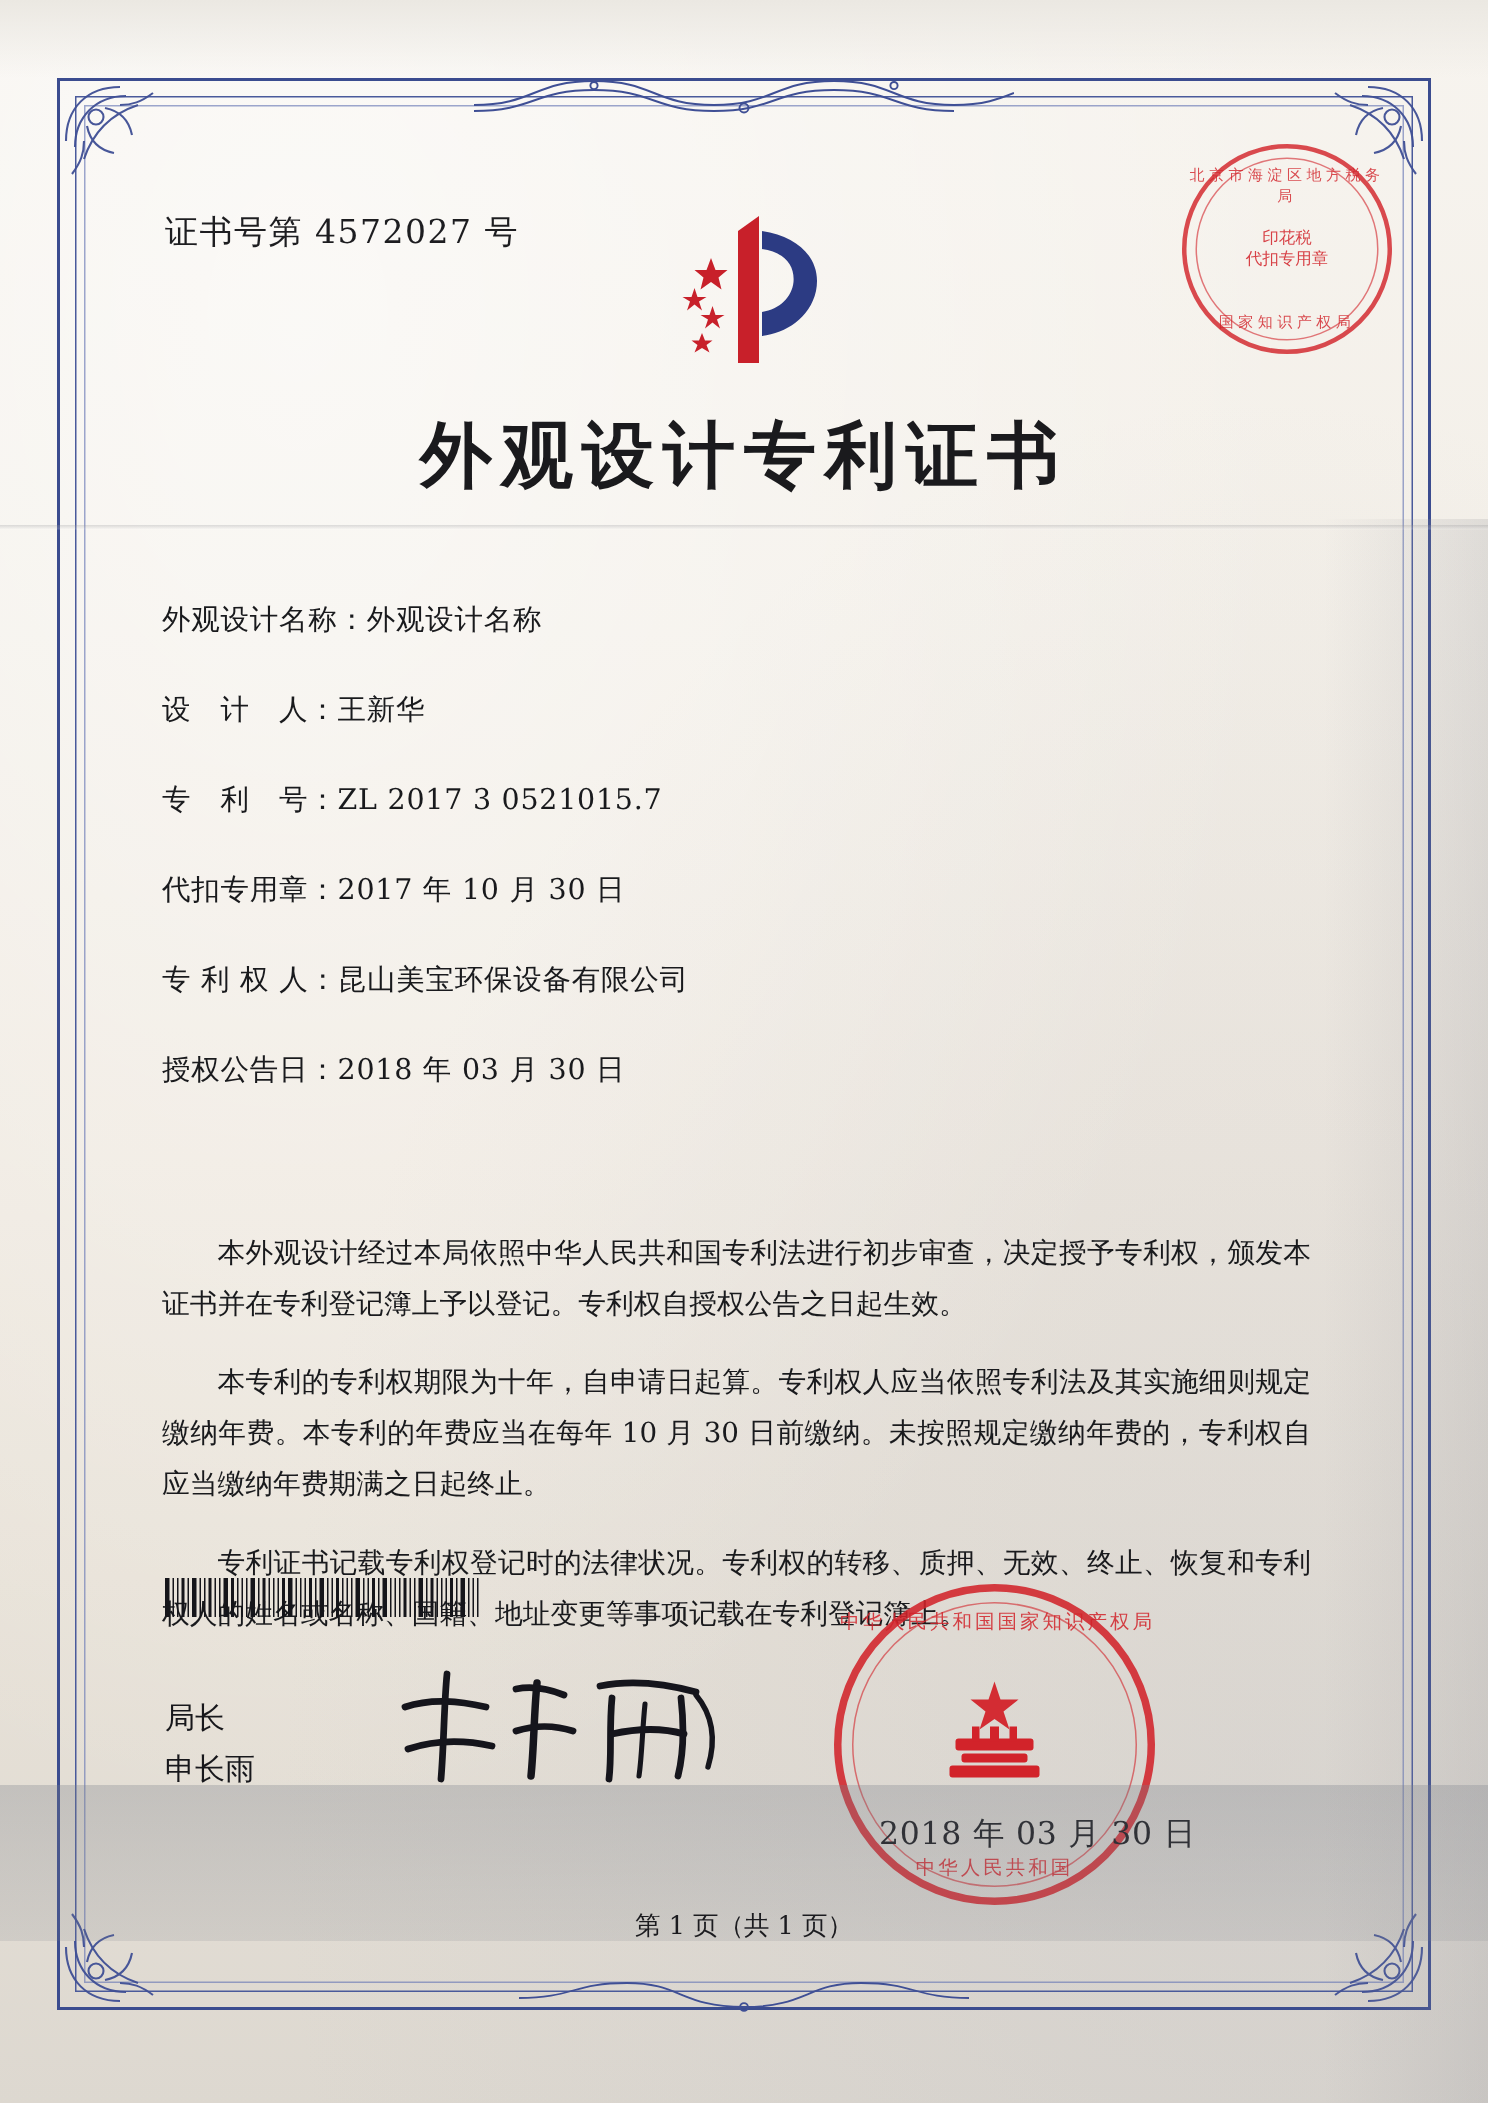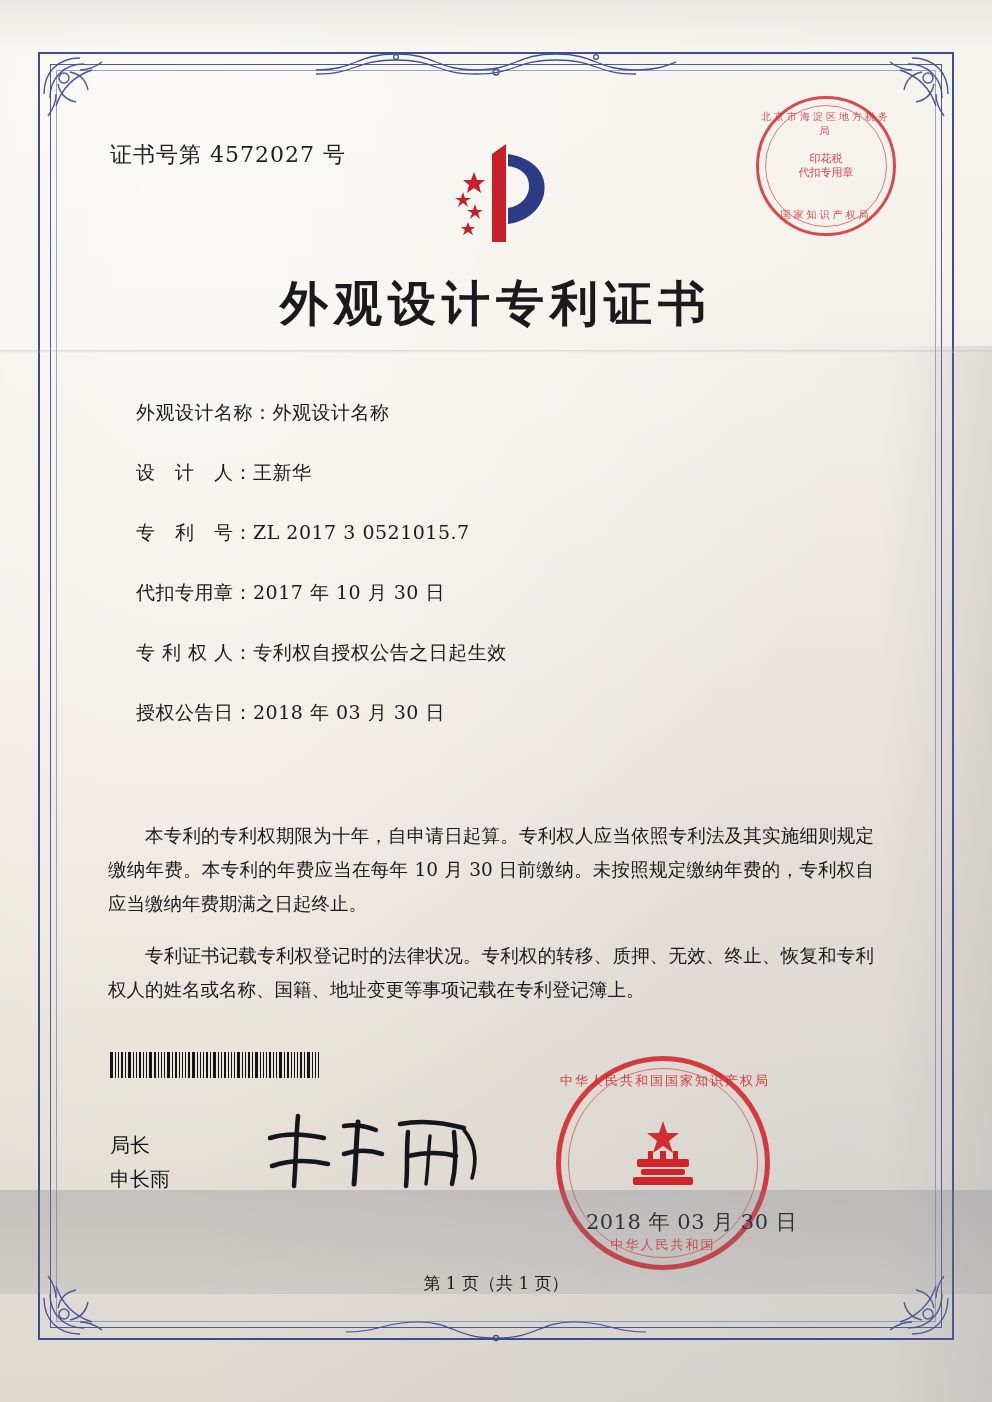--- a/index.html
+++ b/index.html
@@ -62,21 +62,21 @@
   
   .cert-no{
     position:absolute;left:110px;top:140px;
     font-size:22px;color:#1d1d20;letter-spacing:1px;
     font-family:"DejaVu Serif", serif;
   }
   
   .logo{position:absolute;left:430px;top:138px;width:150px;height:110px;}
   
   .stamp-top{
-    position:absolute;right:96px;top:96px;width:140px;height:140px;
+    position:absolute;right:64px;top:96px;width:140px;height:140px;
   }
   .stamp-top .ring{
     position:absolute;inset:0;border:3px solid #d2232a;border-radius:50%;
     opacity:.82;
   }
   .stamp-top .ring2{
     position:absolute;inset:9px;border:1px solid #d2232a;border-radius:50%;
     opacity:.6;
   }
   .stamp-top .txt-c{
@@ -99,21 +99,21 @@
     color:#1a1a1d;font-weight:bold;
     font-family:"DejaVu Serif", serif;
   }
 
   
   .fields{position:absolute;left:108px;top:400px;right:110px;}
   .field{
     font-size:19px;color:#191a1d;margin-bottom:34px;letter-spacing:.5px;
     font-family:"DejaVu Serif", serif;
   }
-  .field .lbl{display:inline-block;margin-left:28px;}
+  .field .lbl{display:inline-block;}
   .field .val{display:inline;}
 
   .paras{position:absolute;left:108px;top:800px;right:118px;}
   .para{
     font-size:18.5px;line-height:34px;color:#191a1d;text-align:justify;
     text-indent:37px;margin-bottom:2px;
     font-family:"DejaVu Serif", serif;
   }
 
   
@@ -297,28 +297,29 @@
     <div class="field">
       <span class="lbl">设　计　人：</span><span class="val">王新华</span>
     </div>
     <div class="field">
       <span class="lbl">专　利　号：</span><span class="val">ZL 2017 3 0521015.7</span>
     </div>
     <div class="field">
       <span class="lbl">代扣专用章：</span><span class="val">2017 年 10 月 30 日</span>
     </div>
     <div class="field">
-      <span class="lbl">专 利 权 人：</span><span class="val">专利权自授权公告之日起生效</span>
+      <span class="lbl">专 利 权 人：</span><span class="val">昆山美宝环保设备有限公司</span>
     </div>
     <div class="field">
       <span class="lbl">授权公告日：</span><span class="val">2018 年 03 月 30 日</span>
     </div>
   </div>
 
   <div class="paras">
+    <p class="para">本外观设计经过本局依照中华人民共和国专利法进行初步审查，决定授予专利权，颁发本证书并在专利登记簿上予以登记。专利权自授权公告之日起生效。</p>
     <p class="para">本专利的专利权期限为十年，自申请日起算。专利权人应当依照专利法及其实施细则规定缴纳年费。本专利的年费应当在每年 10 月 30 日前缴纳。未按照规定缴纳年费的，专利权自应当缴纳年费期满之日起终止。</p>
     <p class="para">专利证书记载专利权登记时的法律状况。专利权的转移、质押、无效、终止、恢复和专利权人的姓名或名称、国籍、地址变更等事项记载在专利登记簿上。</p>
   </div>
 
   <div class="barcode" id="barcode"><span style="width:3px"></span><span style="width:1px"></span><span style="width:1px"></span><span style="width:2px"></span><span style="width:1px"></span><span style="width:3px"></span><span style="width:1px"></span><span style="width:1px"></span><span style="width:2px"></span><span style="width:1px"></span><span style="width:1px"></span><span style="width:3px"></span><span style="width:2px"></span><span style="width:1px"></span><span style="width:1px"></span><span style="width:1px"></span><span style="width:3px"></span><span style="width:1px"></span><span style="width:2px"></span><span style="width:1px"></span><span style="width:1px"></span><span style="width:1px"></span><span style="width:2px"></span><span style="width:3px"></span><span style="width:1px"></span><span style="width:1px"></span><span style="width:1px"></span><span style="width:2px"></span><span style="width:1px"></span><span style="width:3px"></span><span style="width:1px"></span><span style="width:1px"></span><span style="width:2px"></span><span style="width:1px"></span><span style="width:1px"></span><span style="width:1px"></span><span style="width:3px"></span><span style="width:1px"></span><span style="width:1px"></span><span style="width:2px"></span><span style="width:1px"></span><span style="width:3px"></span><span style="width:1px"></span><span style="width:1px"></span><span style="width:1px"></span><span style="width:2px"></span><span style="width:1px"></span><span style="width:1px"></span><span style="width:3px"></span><span style="width:1px"></span><span style="width:2px"></span><span style="width:1px"></span><span style="width:1px"></span><span style="width:1px"></span><span style="width:2px"></span><span style="width:1px"></span><span style="width:3px"></span><span style="width:1px"></span><span style="width:1px"></span><span style="width:1px"></span></div>
 
   <div class="sig-label">
     <div>局长</div>
     <div>申长雨</div>
   </div>

